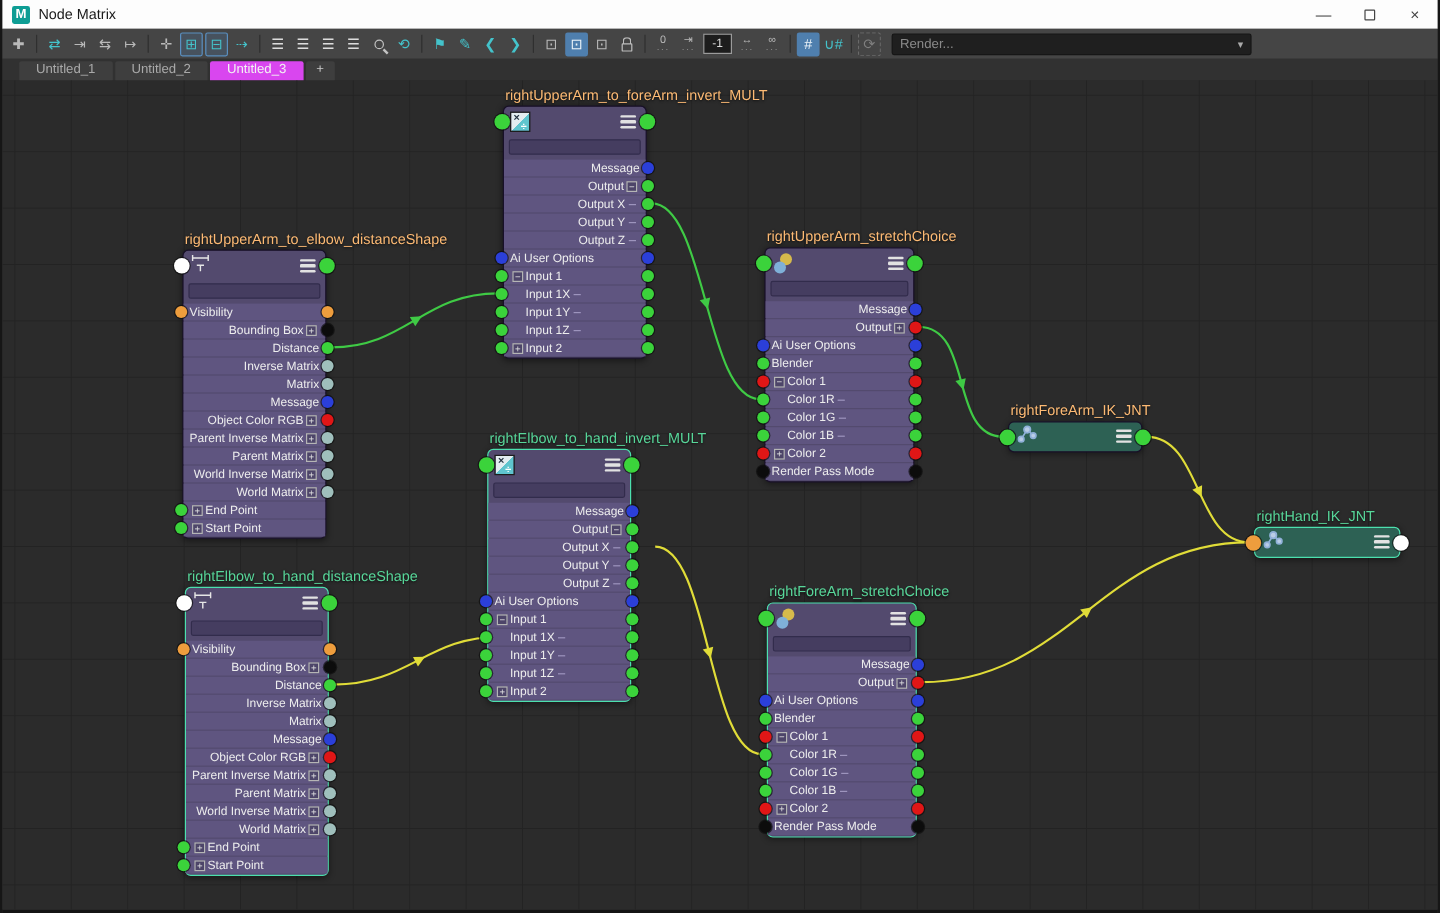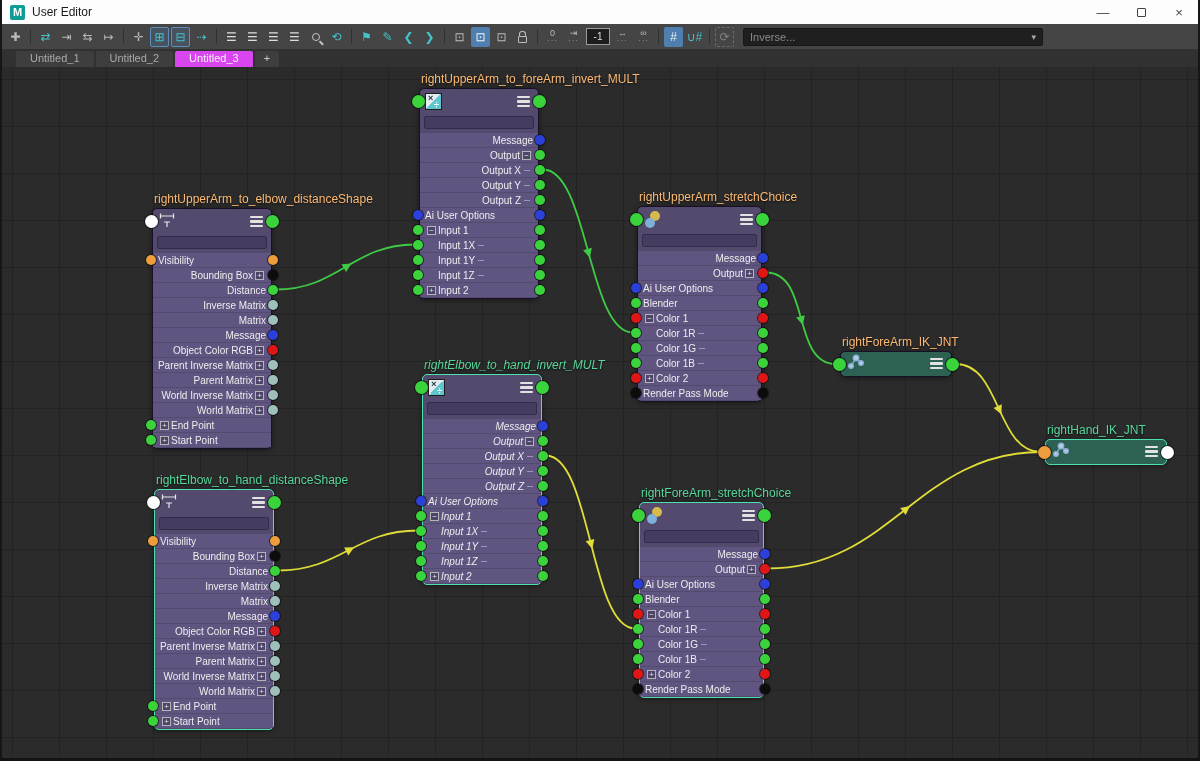--- a/index.html
+++ b/index.html
@@ -80,21 +80,21 @@
   .icon-blend { width:19px; height:17px; position:relative; flex:0 0 auto; }
   .icon-blend::before { content:""; position:absolute; width:10px; height:10px; border-radius:50%; background:#d6ba4c; right:2px; top:0; }
   .icon-blend::after { content:""; position:absolute; width:10px; height:10px; border-radius:50%; background:#7fb0d8; left:2px; bottom:0; }
 </style>
 </head>
 <body>
 
 <div class="window">
   <div class="titlebar">
     <div class="app-icon">M</div>
-    <div class="win-title">User Editor</div>
+    <div class="win-title">Node Matrix</div>
     <div class="win-controls">
       <div class="win-btn">—</div>
       <div class="win-btn">
           <span class="restore-glyph"></span>
         </div>
       <div class="win-btn">×</div>
     </div>
   </div>
   <div class="toolbar" id="toolbar">
       <div class="tb-btn tone-gray">✚</div>
@@ -154,21 +154,21 @@
           <div>∞</div>
           <div class="dots">···</div>
         </div>
       </div>
       <div class="tb-sep"></div>
       <div class="tb-btn tone-light state-active">#</div>
       <div class="tb-btn tone-teal">∪#</div>
       <div class="tb-sep"></div>
       <div class="tb-btn tone-dim state-dashed">⟳</div>
       <div class="tb-search">
-        <div class="ph">Inverse...</div>
+        <div class="ph">Render...</div>
         <div class="caret">▾</div>
       </div>
     </div>
   <div class="tabbar" id="tabbar">
       <div class="tab">Untitled_1</div>
       <div class="tab">Untitled_2</div>
       <div class="tab active">Untitled_3</div>
       <div class="tab add">+</div>
     </div>
   <div class="canvas" id="canvas">
@@ -421,21 +421,21 @@
               </g>
             </svg></span>
           <div class="menu-grip">
             <i></i>
             <i></i>
             <i></i>
           </div>
           <div class="hdot r" style="background: rgb(59, 211, 59);"></div>
         </div>
       </div>
-      <div class="node selected" style="left: 420px; top: 307px; width: 120px; font-style: italic;">
+      <div class="node selected" style="left: 404px; top: 307px; width: 120px;">
         <div class="node-title">rightElbow_to_hand_invert_MULT</div>
         <div class="node-header">
           <div class="hdot l" style="background: rgb(59, 211, 59);"></div>
           <div class="icon-multdiv"></div>
           <div class="menu-grip">
             <i></i>
             <i></i>
             <i></i>
           </div>
           <div class="hdot r" style="background: rgb(59, 211, 59);"></div>

